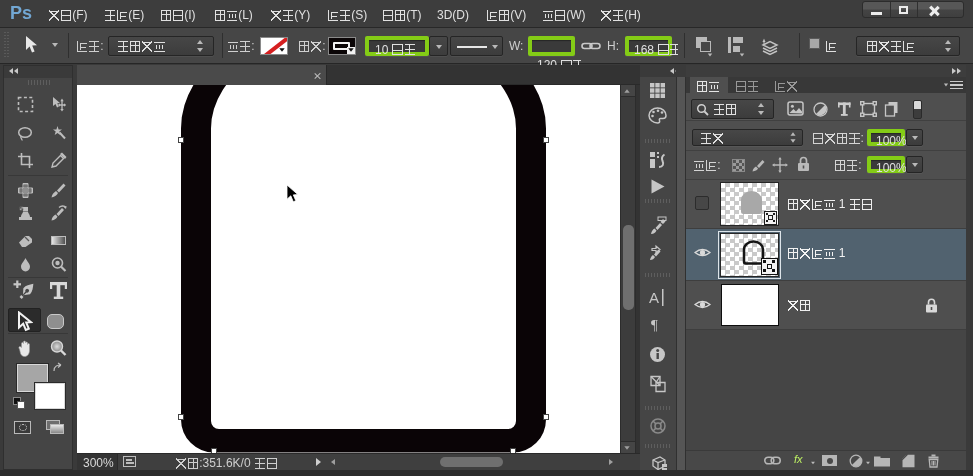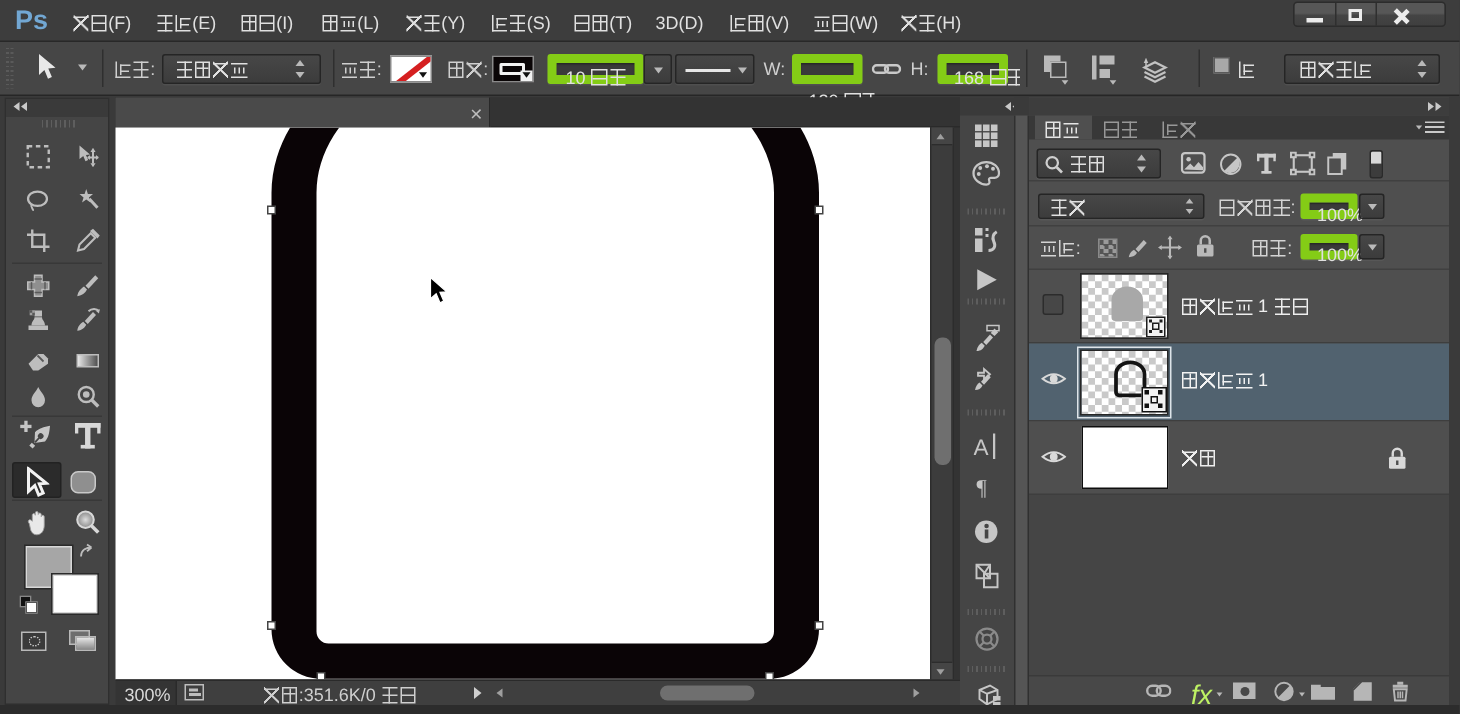--- a/index.html
+++ b/index.html
@@ -21,21 +21,21 @@
  linear-gradient(currentColor,currentColor) 3.5px 2px/100% 1px no-repeat,
  linear-gradient(currentColor,currentColor) 3.5px 6px/6px 1px no-repeat,
  linear-gradient(currentColor,currentColor) 0 100%/100% 1px no-repeat}
 .gf{background:linear-gradient(currentColor,currentColor) 0 1.5px/100% 1px no-repeat,
  linear-gradient(currentColor,currentColor) 0 100%/100% 1px no-repeat,
  linear-gradient(currentColor,currentColor) 2px 4.5px/1px 4px no-repeat,
  linear-gradient(currentColor,currentColor) 5px 4.5px/1px 4px no-repeat,
  linear-gradient(currentColor,currentColor) 8px 4.5px/1px 4px no-repeat}
 .tdn{display:inline-block;width:0;height:0;border-left:3.5px solid transparent;border-right:3.5px solid transparent;border-top:4px solid #b9b9b9}
 .tup{display:inline-block;width:0;height:0;border-left:3.5px solid transparent;border-right:3.5px solid transparent;border-bottom:4px solid #b9b9b9}
-.inp{background:#3a3a3a;border:6px solid #84cc16;border-radius:2px;
+.inp{background:#3a3a3a;border:4px solid #84cc16;border-radius:2px;
  box-shadow:inset 0 1px 1px rgba(0,0,0,.35),0 1px 0 rgba(255,255,255,.06)}
 .dd{background:linear-gradient(#474747,#3c3c3c);border:1px solid #252525;border-radius:2px;
  box-shadow:0 1px 0 rgba(255,255,255,.05)}
 .vline{width:1px;background:#2f2f2f}
 svg{display:block}
 </style></head><body>
 <div class="ab" id="root" style="left:0;top:0;width:973px;height:476px">
 
 <div class="ab" style="left:0;top:0;width:973px;height:28px;background:#3d3d3d;border-bottom:1px solid #282828">
  <div class="ab" style="left:10px;top:3px;font-size:18px;font-weight:bold;color:#72a7d3">Ps</div>
@@ -581,21 +581,21 @@
  <div class="ab" style="left:0;top:264px;width:280px;height:1px;background:#3e3e3e"></div>
  <div class="ab" style="left:0;top:265px;width:280px;height:120px;background:#454545"></div>
 
  <div class="ab" style="left:0;top:385px;width:280px;height:20px;background:#484848;border-top:1px solid #3a3a3a">
   <svg class="ab" style="left:78px;top:5px" width="17" height="9">
           <g fill="none" stroke="#b6b6b6" stroke-width="1.6">
             <rect x="0.8" y="1.2" width="9" height="6.6" rx="3.3"></rect>
             <rect x="7.2" y="1.2" width="9" height="6.6" rx="3.3"></rect>
           </g>
         </svg>
-  <div class="ab" style="left:108px;top:2px;color:#bef264;font-style:italic;font-size:18px">fx</div>
+  <div class="ab" style="left:108px;top:2px;color:#bef264;font-style:italic;font-size:11px">fx</div>
   <span class="ab tdn" style="left:124px;top:10px;transform:scale(.65)"></span>
   <div class="ab" style="left:136px;top:4px;width:15px;height:11px;background:#b6b6b6">
           <div class="ab" style="left:4.5px;top:2.5px;width:6px;height:6px;background:#484848;border-radius:50%"></div>
         </div>
   <svg class="ab" style="left:163px;top:3px" width="14" height="14">
           <circle cx="7" cy="7" r="5.8" fill="none" stroke="#b6b6b6" stroke-width="1.3"></circle>
           <path d="M2.9 11.1 A5.8 5.8 0 0 0 11.1 2.9 Z" fill="#b6b6b6"></path>
         </svg>
   <span class="ab tdn" style="left:179px;top:10px;transform:scale(.65)"></span>
   <svg class="ab" style="left:187px;top:4px" width="18" height="12">

